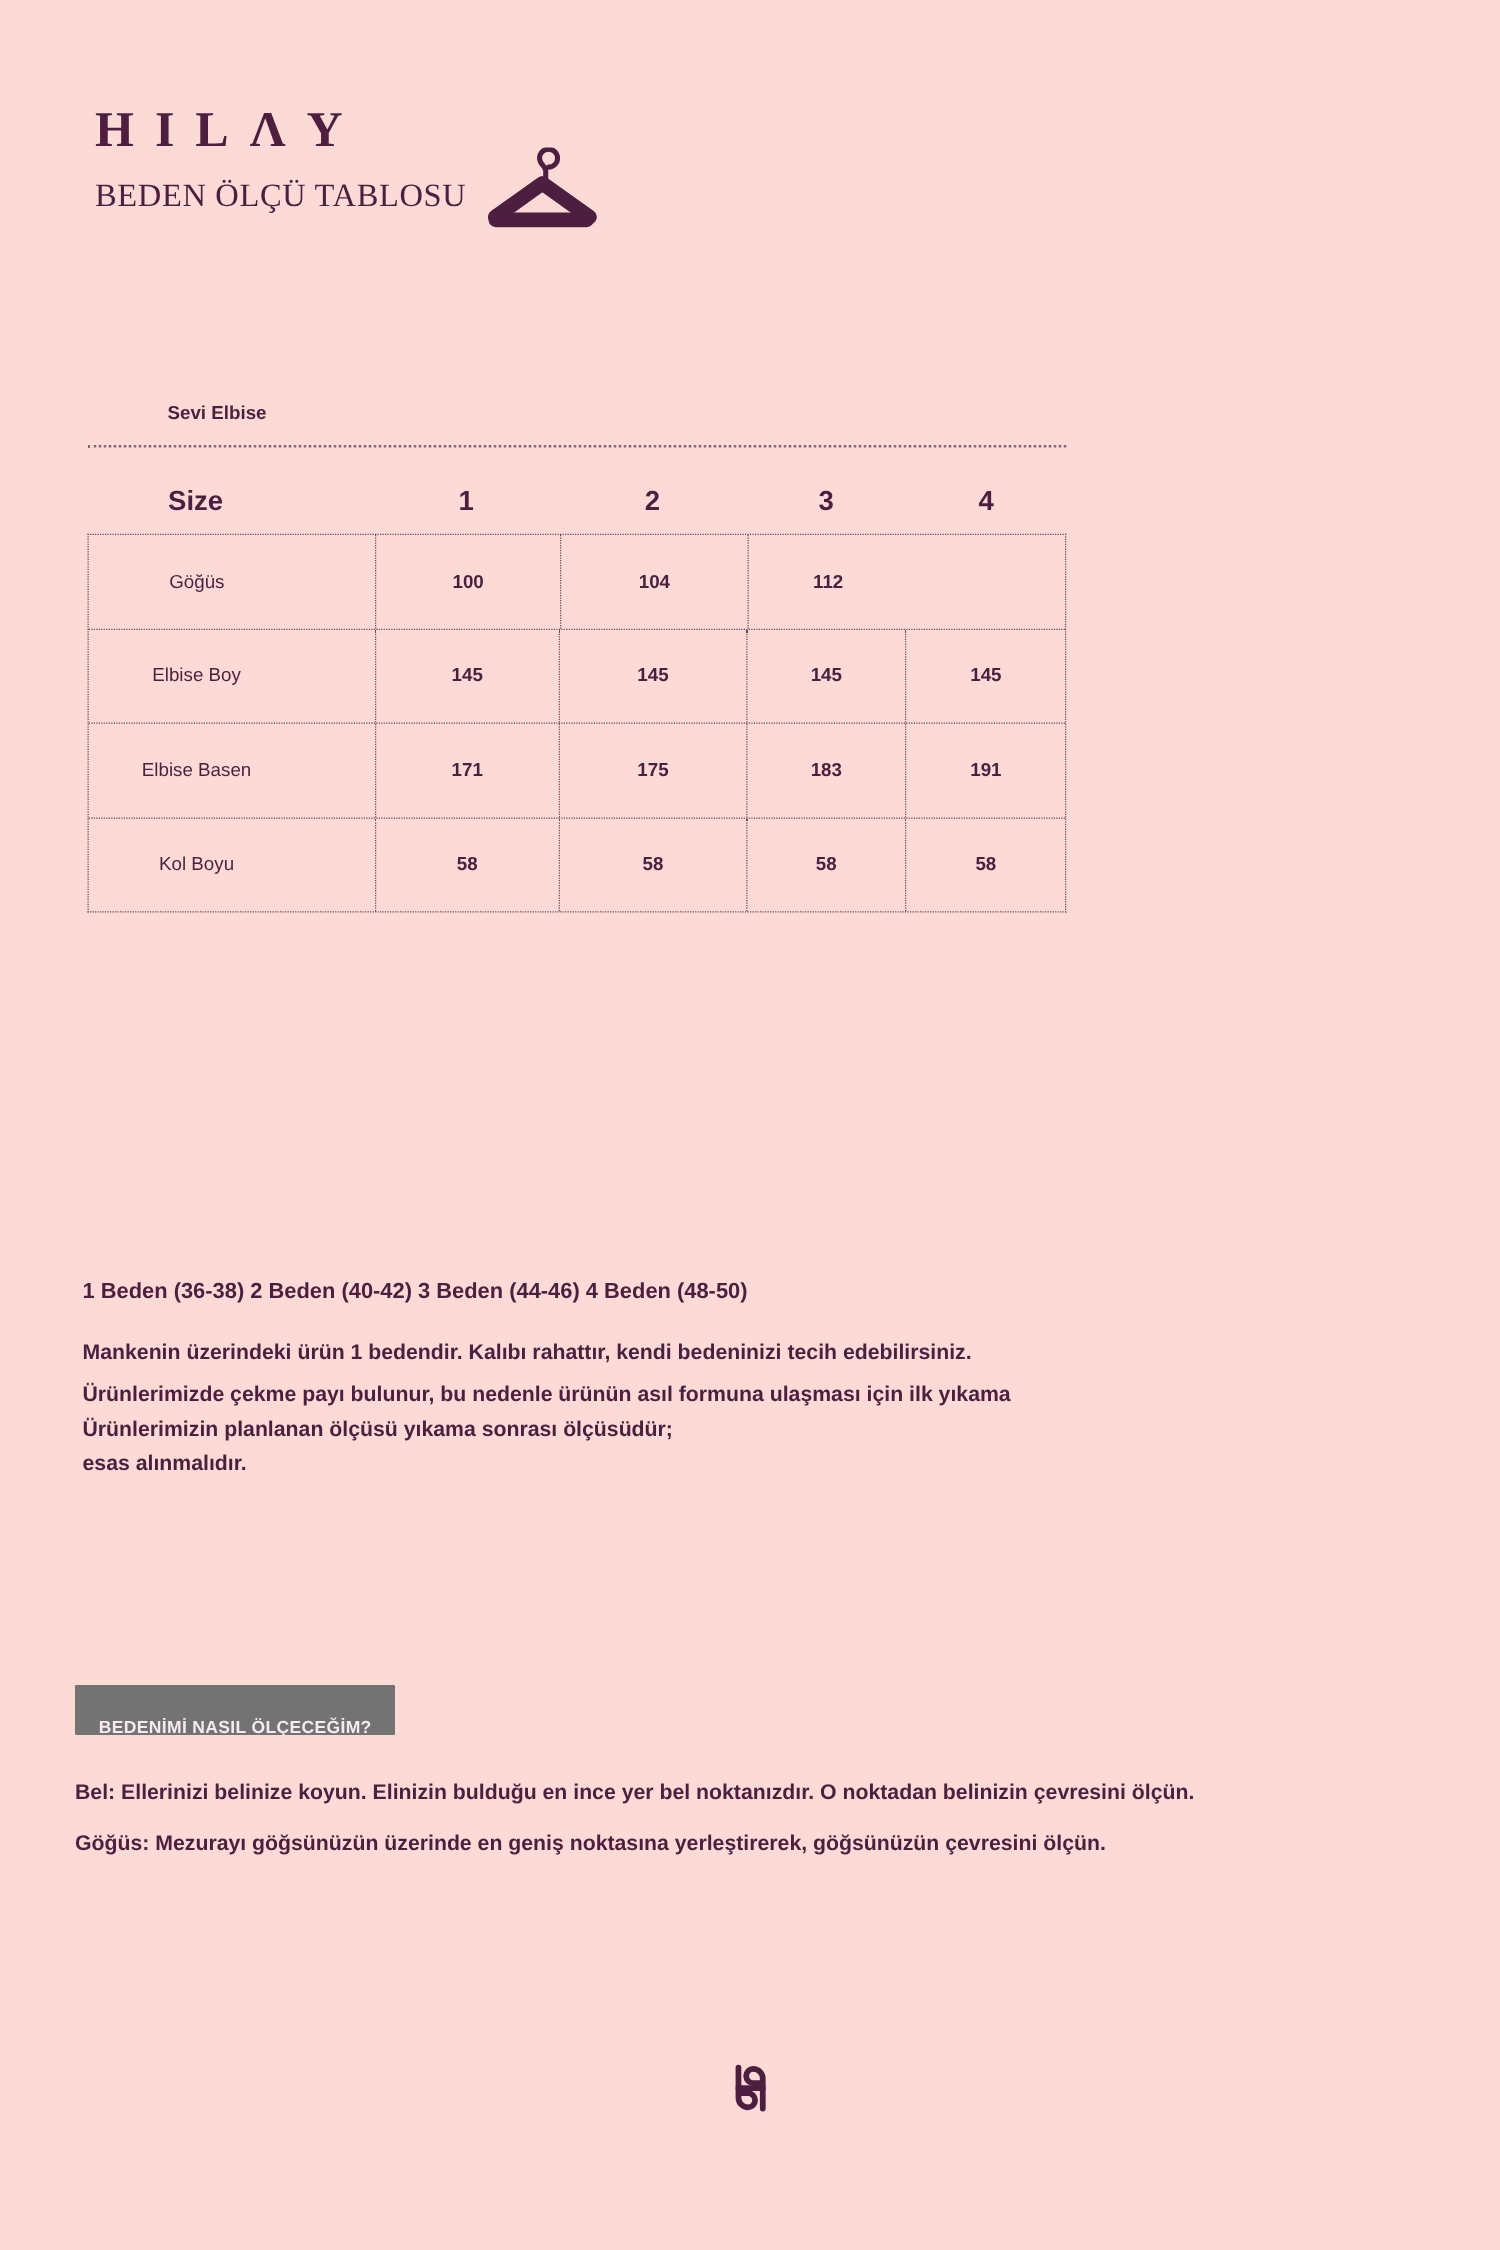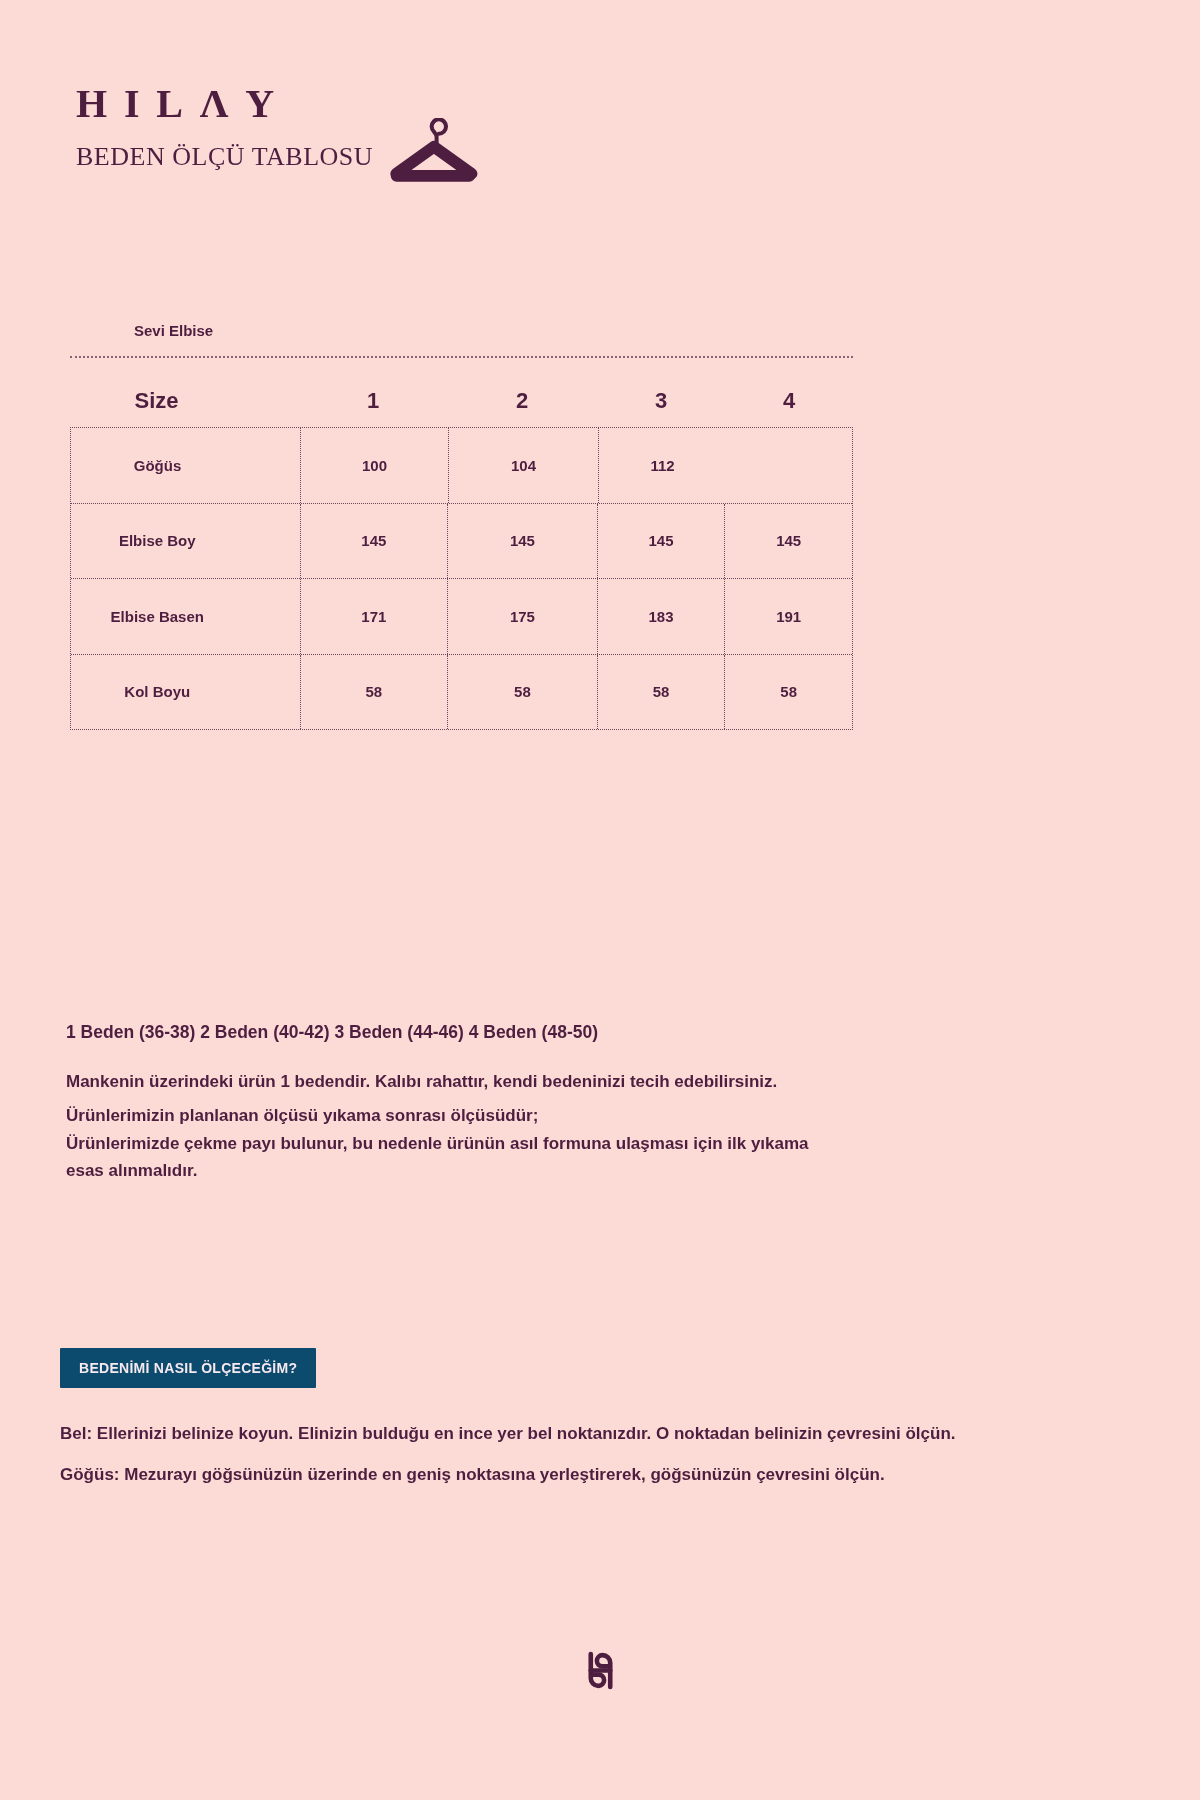--- a/index.html
+++ b/index.html
@@ -63,42 +63,42 @@
     box-sizing: border-box;
   }
   .size-row { display: flex; height: 74.5px; }
   .size-row + .size-row { border-top: 1.5px dotted rgba(77,30,63,0.8); }
   .size-row .cell {
     display: flex; align-items: center; justify-content: center;
     box-sizing: border-box;
     font-size: 15px; font-weight: 600;
   }
   .size-row .cell + .cell { border-left: 1.5px dotted rgba(77,30,63,0.8); }
-  .size-row .cell.row-label { font-weight: 700; }
+  .size-row .cell.row-label { font-weight: 400; }
 
   
   .size-legend {
     position: absolute; left: 66px; top: 1022px;
     font-size: 17.5px; font-weight: 600;
   }
   .note-mannequin {
     position: absolute; left: 66px; top: 1072px;
     font-size: 17px; font-weight: 600;
   }
   .note-washing {
     position: absolute; left: 66px; top: 1102px;
     font-size: 17px; font-weight: 600; line-height: 27.5px;
     width: 900px;
   }
 
   
   .how-to-button {
     position: absolute; left: 60px; top: 1348px;
-    height: 40px; padding: 0 19px;
-    background: #0c4a6e; color: #f6e9f0;
+    height: 40px; padding: 13px 19px;
+    background: #737373; color: #f6e9f0;
     border: none; border-radius: 1px;
     font-family: inherit;
     font-size: 14px; font-weight: 700; letter-spacing: 0.02em;
     line-height: 40px; cursor: pointer;
   }
   .instructions { position: absolute; left: 60px; top: 1424px; width: 1100px; }
   .instruction-line {
     font-size: 17px; font-weight: 700;
     margin-bottom: 21px; line-height: 20px;
   }
@@ -162,22 +162,22 @@
       <div class="cell col-1">58</div>
       <div class="cell col-2">58</div>
       <div class="cell col-3">58</div>
       <div class="cell col-4">58</div>
     </div>
   </div>
 
   <div class="size-legend">1 Beden (36-38) 2 Beden (40-42) 3 Beden (44-46) 4 Beden (48-50)</div>
   <div class="note-mannequin">Mankenin üzerindeki ürün 1 bedendir. Kalıbı rahattır, kendi bedeninizi tecih edebilirsiniz.</div>
   <div class="note-washing">
+    <div>Ürünlerimizde çekme payı bulunur, bu nedenle ürünün asıl formuna ulaşması için ilk yıkama</div>
     <div>Ürünlerimizin planlanan ölçüsü yıkama sonrası ölçüsüdür;</div>
-    <div>Ürünlerimizde çekme payı bulunur, bu nedenle ürünün asıl formuna ulaşması için ilk yıkama</div>
     <div>esas alınmalıdır.</div>
   </div>
 
   <button class="how-to-button">BEDENİMİ NASIL ÖLÇECEĞİM?</button>
 
   <div class="instructions">
     <div class="instruction-line">Bel: Ellerinizi belinize koyun. Elinizin bulduğu en ince yer bel noktanızdır. O noktadan belinizin çevresini ölçün.</div>
     <div class="instruction-line">Göğüs: Mezurayı göğsünüzün üzerinde en geniş noktasına yerleştirerek, göğsünüzün çevresini ölçün.</div>
   </div>
 

